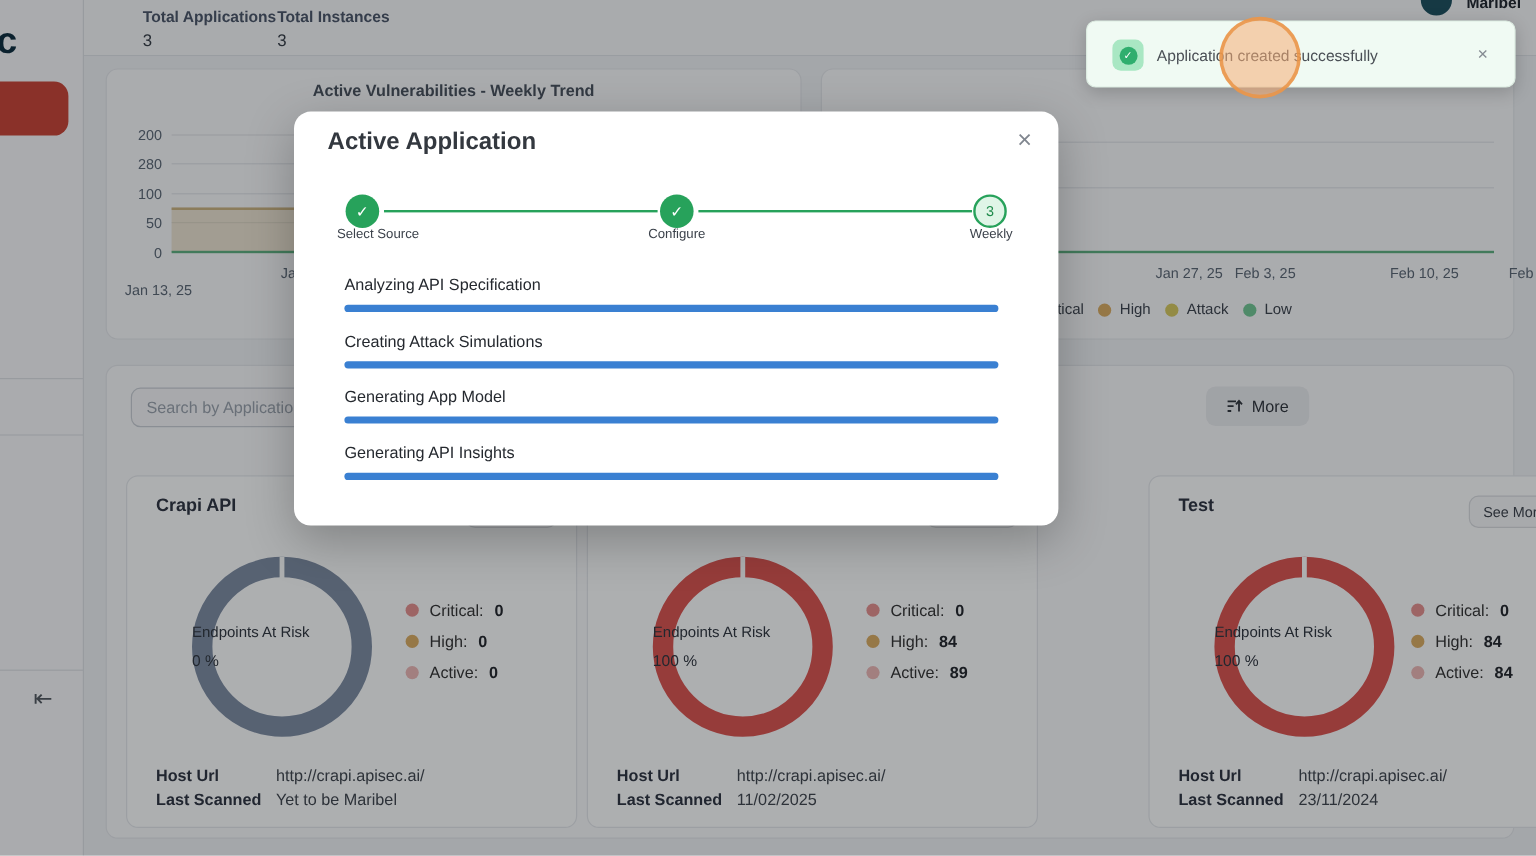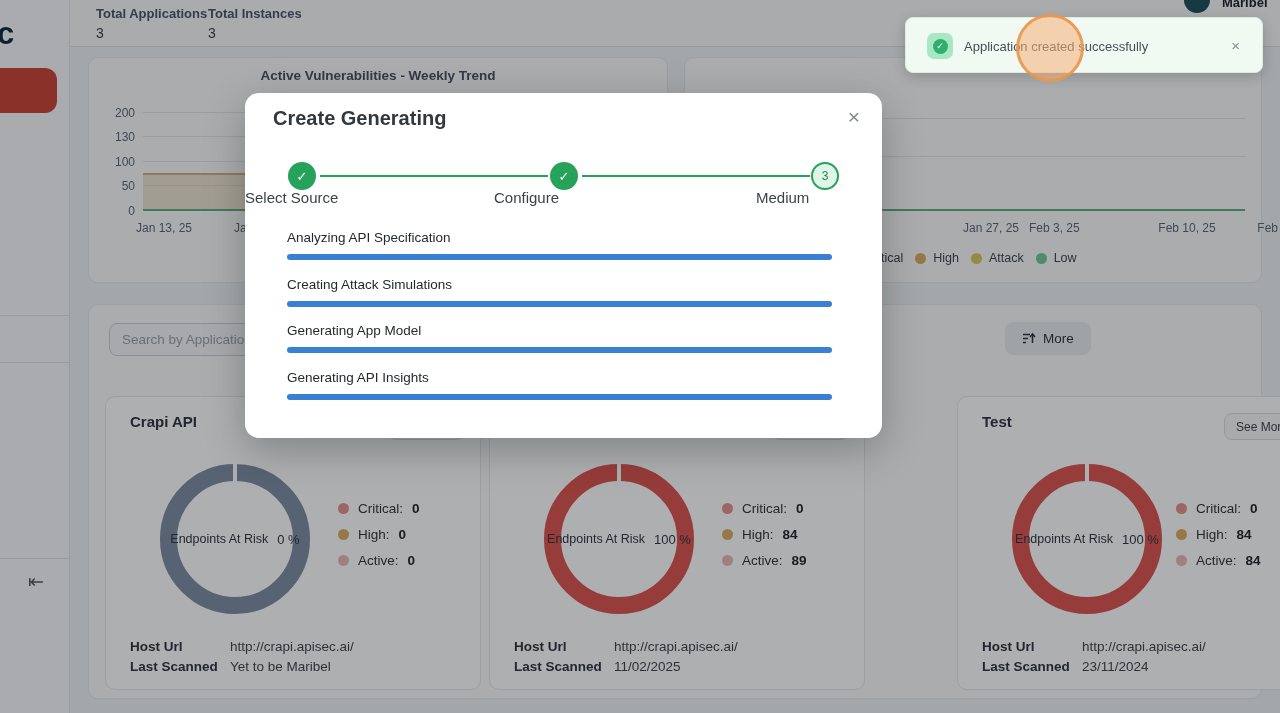--- a/index.html
+++ b/index.html
@@ -15,21 +15,21 @@
   html,body{width:1280px;height:713px;overflow:hidden;font-family:"Liberation Sans",sans-serif;background:#fff;}
   .abs{position:absolute;}
   
   #sidebar{left:0;top:0;width:70px;height:713px;background:#f6f7f9;border-right:1px solid #dcdfe4;z-index:1;}
   #logo{left:-3px;top:16px;font-size:31px;font-weight:800;color:#0c2b3d;}
   #side-active{left:0;top:68px;width:57px;height:45px;background:var(--red-side);border-radius:0 12px 12px 0;}
   .side-div{left:0;width:70px;height:1px;background:#dcdfe4;}
   #collapse{left:28px;top:570px;font-size:19px;color:#51575f;cursor:pointer;}
   
   #header{left:70px;top:0;width:1210px;height:47px;background:#f5f6f8;border-bottom:1px solid #d9dce1;}
-  .hstat{top:6px;}
+  .hstat{top:6px;margin-left:23px;}
   .hstat .lab{font-size:13px;font-weight:700;color:var(--txt-soft);}
   .hstat .val{font-size:14px;color:#343b45;margin-top:4px;}
   #avatar{left:1114px;top:-13px;width:26px;height:26px;border-radius:50%;background:#1d4f5e;}
   #user-name{left:1152px;top:-5px;font-size:13px;font-weight:700;color:#20262e;}
   
   #content{left:70px;top:47px;width:1210px;height:666px;background:var(--content-bg);}
   .panel{background:var(--panel-bg);border:1px solid var(--border);border-radius:10px;}
   .chart-title{width:100%;text-align:center;top:10px;font-size:13.5px;font-weight:700;color:#47505c;}
   .grid{height:1px;background:#dfe2e6;}
   .ytick{font-size:12px;color:#5a6674;text-align:right;width:34px;}
@@ -47,41 +47,41 @@
   #add-btn{left:1009px;top:16px;width:146px;height:36px;background:var(--teal);border:none;border-radius:8px;
            color:#fff;font-size:13.5px;display:flex;align-items:center;justify-content:center;gap:8px;cursor:pointer;}
   .app-card{top:91px;height:294px;background:var(--card-bg);border:1px solid var(--border);border-radius:10px;}
   .app-title{left:24px;top:16px;font-size:15px;font-weight:700;color:var(--txt);}
   .see-more{right:16px;top:16px;width:76px;height:27px;background:#f4f5f7;border:1px solid #d7dade;border-radius:8px;
             font-size:12px;color:#3c424b;display:flex;align-items:center;justify-content:center;cursor:pointer;}
   .donut-wrap{left:54px;top:67px;width:150px;height:150px;}
   .donut{width:150px;height:150px;border-radius:50%;border:17px solid var(--donut-red);}
   .donut.gray{border-color:var(--donut-gray);}
   .notch{left:73px;top:0;width:4px;height:18px;background:var(--card-bg);}
-  .donut-center{left:0;top:0;width:150px;height:150px;display:flex;flex-direction:row;align-items:center;justify-content:center;gap:9px;}
+  .donut-center{left:0;top:0;width:150px;height:150px;display:flex;flex-direction:column;align-items:flex-start;justify-content:center;gap:9px;}
   .donut-center .l1{font-size:12.5px;color:#2f353e;}
   .donut-center .l2{font-size:13px;color:#2f353e;}
   .stats{left:232px;top:104px;display:flex;flex-direction:column;gap:11px;}
   .stat-row{display:flex;align-items:center;gap:9px;font-size:13.5px;color:#333;}
   .stat-row .dot{width:11px;height:11px;border-radius:50%;}
   .stat-row b{color:#22262c;}
   .info{left:24px;display:flex;font-size:13.5px;}
   .info .ilab{width:100px;font-weight:700;color:var(--txt);}
   .info .ival{color:#3f454d;}
   
   #dim{left:0;top:0;width:1280px;height:713px;background:rgba(10,12,14,.32);z-index:40;}
   #modal{left:245px;top:93px;width:637px;height:345px;background:#fff;border-radius:14px;z-index:60;
          box-shadow:0 12px 40px rgba(0,0,0,.25);}
   #modal-title{left:28px;top:14px;font-size:20px;font-weight:700;color:#33383f;}
   #modal-close{right:22px;top:12px;font-size:21px;color:#808archive archives6;color:#80868f;cursor:pointer;}
   .step-circle{top:69px;width:28px;height:28px;border-radius:50%;display:flex;align-items:center;justify-content:center;}
   .step-done{background:var(--green);color:#fff;font-size:13px;}
   .step-current{background:var(--green-light);border:2px solid var(--green);color:var(--green-dark);font-size:12px;}
   .step-line{top:82px;height:2px;background:var(--green);}
-  .step-label{top:96px;width:140px;font-size:15px;color:#3c424b;}
+  .step-label{top:96px;width:140px;text-align:center;font-size:11px;color:#3c424b;}
   .task-label{left:42px;font-size:13.5px;color:#25292f;}
   .task-bar{left:42px;width:545px;height:6px;border-radius:3px;background:var(--blue);}
   #toast{left:905px;top:17px;width:358px;height:56px;background:#f0faf3;border:1px solid #dcebe1;border-radius:8px;z-index:70;
          box-shadow:0 4px 14px rgba(0,0,0,.18);}
   #toast-icon{left:21px;top:15px;width:26px;height:26px;border-radius:7px;background:#a9e7c3;display:flex;align-items:center;justify-content:center;}
   #toast-icon .inner{width:15px;height:15px;border-radius:50%;background:#2fae6e;color:#fff;font-size:9px;display:flex;align-items:center;justify-content:center;}
   #toast-msg{left:58px;top:21px;font-size:13px;color:#4a4f55;}
   #toast-close{right:22px;top:19px;font-size:15px;color:#868c93;cursor:pointer;}
   #click-ring{left:1016px;top:14px;width:68px;height:68px;border-radius:50%;z-index:80;
               background:rgba(246,173,116,.55);border:3px solid rgba(234,148,70,.85);}
@@ -109,31 +109,31 @@
   </div>
   <div id="avatar" class="abs"></div>
   <div id="user-name" class="abs">Maribel</div>
 </div>
 
 <div id="content" class="abs">
 
   <div class="panel abs" style="left:18px;top:10px;width:580px;height:226px;">
     <div class="chart-title abs">Active Vulnerabilities - Weekly Trend</div>
     <div class="ytick abs" style="left:12px;top:48px">200</div>
-    <div class="ytick abs" style="left:12px;top:72px">130</div>
+    <div class="ytick abs" style="left:12px;top:72px">280</div>
     <div class="ytick abs" style="left:12px;top:97px">100</div>
     <div class="ytick abs" style="left:12px;top:121px">50</div>
     <div class="ytick abs" style="left:12px;top:146px">0</div>
     <div class="grid abs" style="left:54px;top:54px;width:510px"></div>
     <div class="grid abs" style="left:54px;top:78px;width:510px"></div>
     <div class="grid abs" style="left:54px;top:103px;width:510px"></div>
     <div class="grid abs" style="left:54px;top:127px;width:510px"></div>
     <div class="area abs" style="left:54px;top:115px;width:498px;height:37px"></div>
     <div class="baseline abs" style="left:54px;top:151px;width:498px"></div>
-    <div class="xtick abs" style="left:15px;top:163px;width:120px;text-align:center">Jan 13, 25</div>
+    <div class="xtick abs" style="left:15px;top:177px;width:120px;text-align:left">Jan 13, 25</div>
     <div class="xtick abs" style="left:113px;top:163px;width:120px;text-align:center">Jan 20, 25</div>
   </div>
 
   <div class="panel abs" style="left:614px;top:10px;width:578px;height:226px;">
     <div class="grid abs" style="left:40px;top:60px;width:520px"></div>
     <div class="grid abs" style="left:40px;top:98px;width:520px"></div>
     <div class="baseline abs" style="left:40px;top:151px;width:520px"></div>
     <div class="xtick abs" style="left:246px;top:163px;width:120px;text-align:center">Jan 27, 25</div>
     <div class="xtick abs" style="left:344px;top:163px;width:120px;">Feb 3, 25</div>
     <div class="xtick abs" style="left:442px;top:163px;width:120px;text-align:center">Feb 10, 25</div>
@@ -285,37 +285,37 @@
         <span class="ilab">Last Scanned</span>
         <span class="ival">23/11/2024</span>
         </div>
     </div>
   </div>
 </div>
 
 <div id="dim" class="abs"></div>
 
 <div id="modal" class="abs">
-  <div id="modal-title" class="abs">Create Generating</div>
+  <div id="modal-title" class="abs">Active Application</div>
   <div id="modal-close" class="abs">×</div>
 
   <div class="step-circle step-done abs" style="left:288px;left:43px">
     <span>✓</span>
     </div>
   <div class="step-line abs" style="left:75px;width:228px"></div>
   <div class="step-circle step-done abs" style="left:305px">
     <span>✓</span>
     </div>
   <div class="step-line abs" style="left:337px;width:228px"></div>
   <div class="step-circle step-current abs" style="left:566px">
     <span>3</span>
     </div>
   <div class="step-label abs" style="left:0px">Select Source</div>
   <div class="step-label abs" style="left:249px">Configure</div>
-  <div class="step-label abs" style="left:511px">Medium</div>
+  <div class="step-label abs" style="left:511px">Weekly</div>
 
   <div class="task-label abs" style="top:137px">Analyzing API Specification</div>
   <div class="task-bar abs" style="top:161px"></div>
   <div class="task-label abs" style="top:184px">Creating Attack Simulations</div>
   <div class="task-bar abs" style="top:208px"></div>
   <div class="task-label abs" style="top:230px">Generating App Model</div>
   <div class="task-bar abs" style="top:254px"></div>
   <div class="task-label abs" style="top:277px">Generating API Insights</div>
   <div class="task-bar abs" style="top:301px"></div>
 </div>

